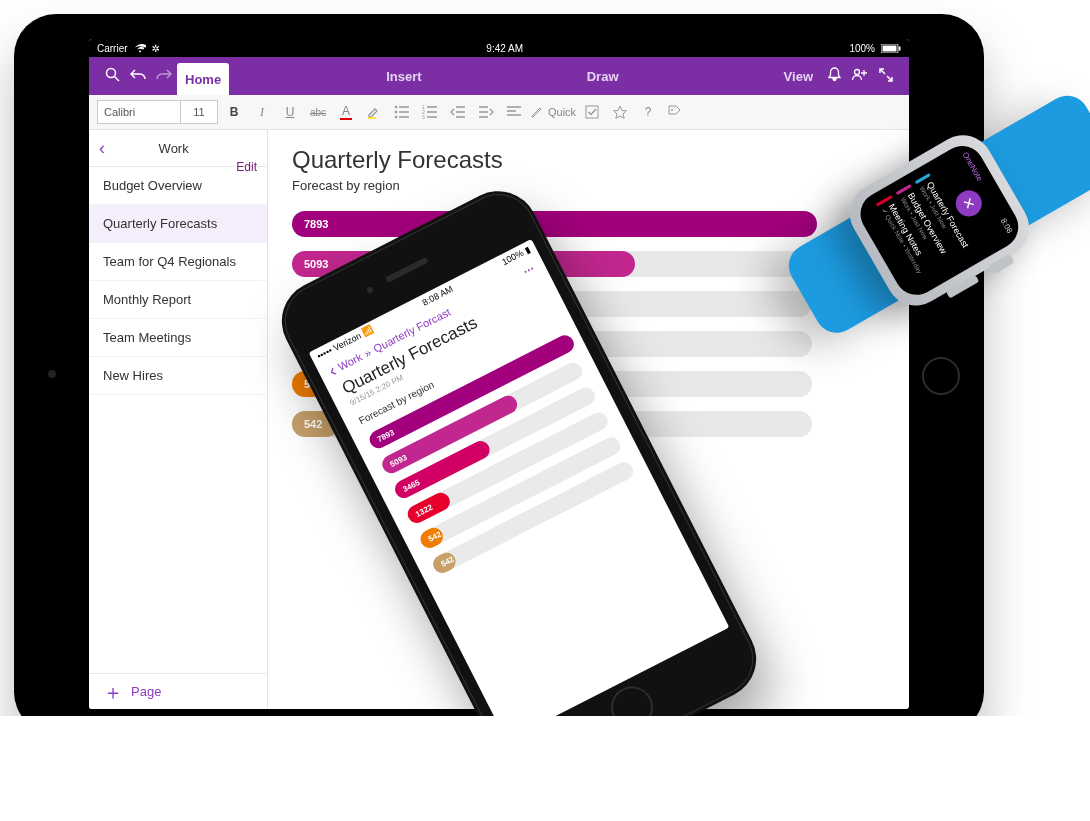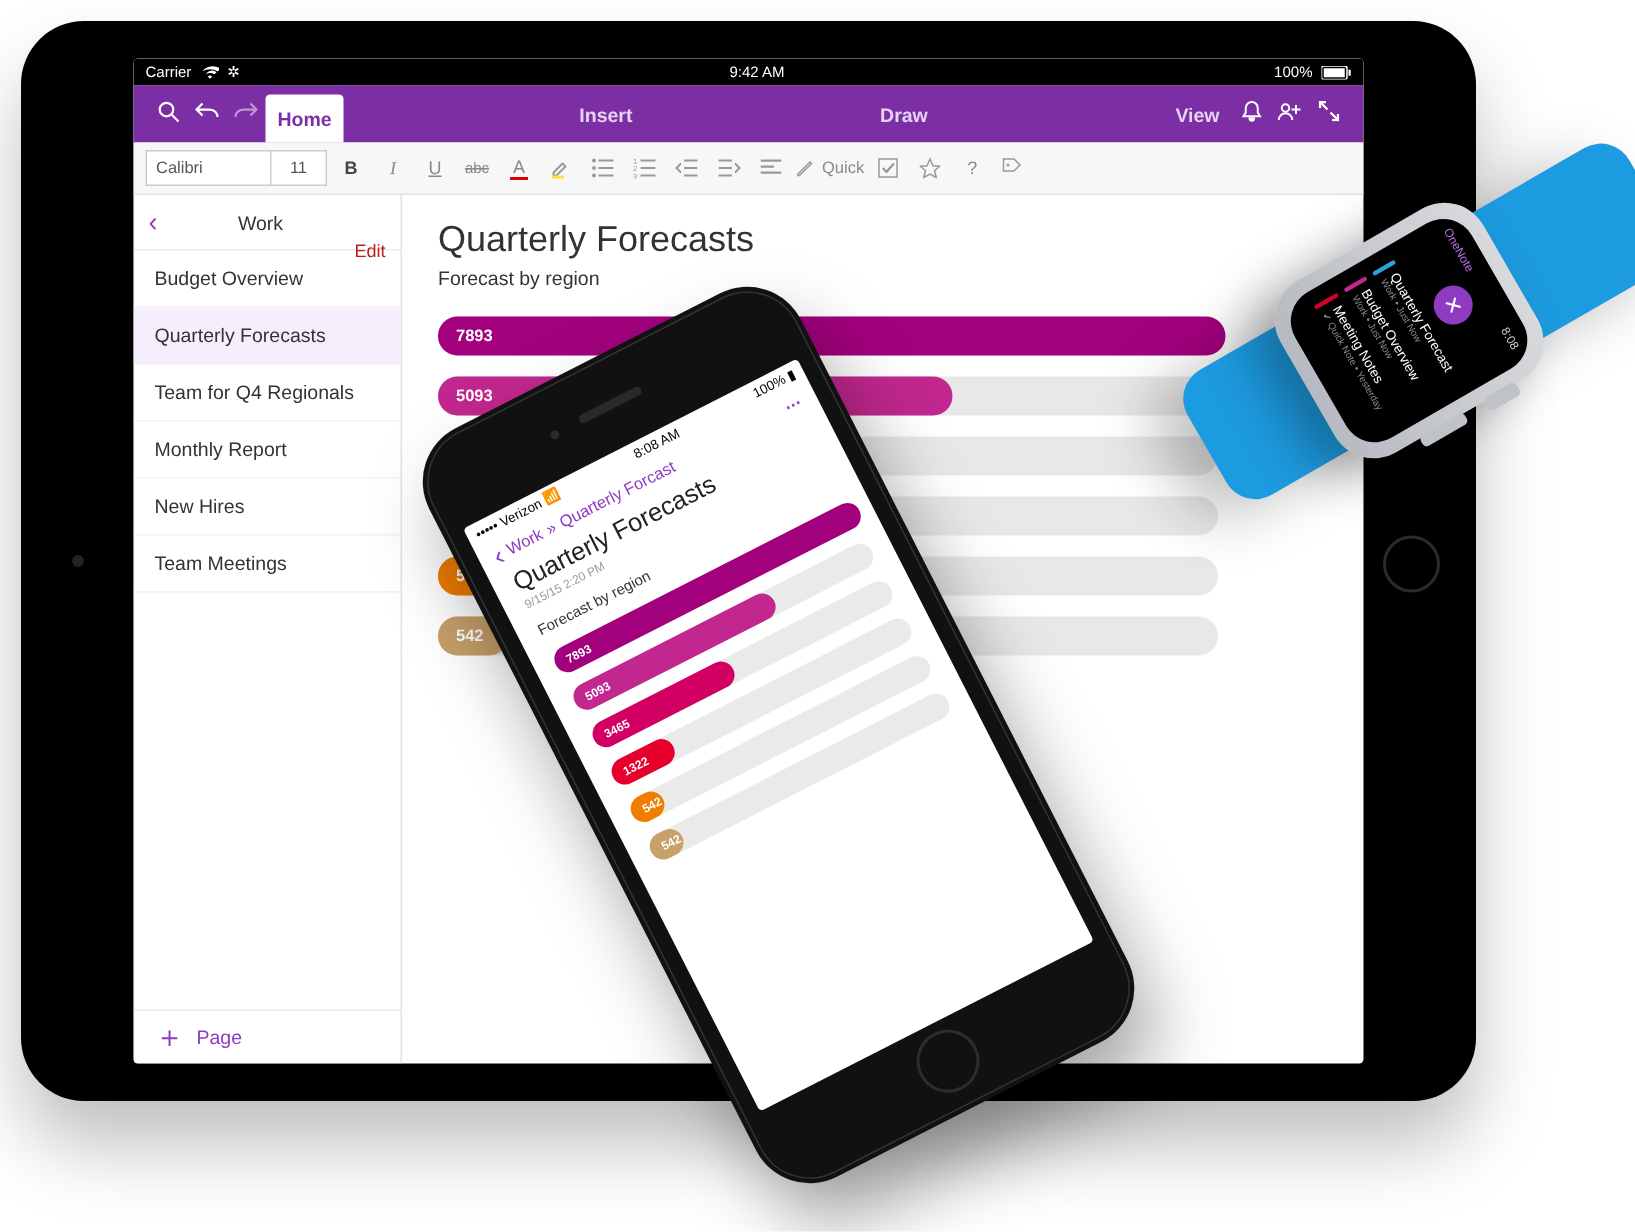--- a/index.html
+++ b/index.html
@@ -1,16 +1,16 @@
 <!DOCTYPE html>
 <html><head>
 <meta charset="utf-8">
 <style>
   html,body{margin:0;padding:0;background:#fff;font-family:-apple-system,Helvetica,Arial,sans-serif;}
-  .stage{position:relative;width:1090px;height:821px;}
+  .stage{position:relative;width:1090px;height:716px;}
 
   
   .ipad{
     position:absolute;left:14px;top:14px;width:970px;height:720px;
     background:#000;border-radius:42px;box-shadow:0 30px 50px rgba(0,0,0,.25);
   }
   .ipad-screen{
     position:absolute;left:75px;top:25px;right:75px;bottom:25px;
     background:#fff;border-radius:3px;overflow:hidden;
     display:flex;flex-direction:column;
@@ -35,21 +35,21 @@
   .font-box .fsize{width:24px;text-align:center;}
   .fbtn{width:24px;height:24px;display:flex;align-items:center;justify-content:center;color:#888;cursor:pointer;}
   .fbtn svg{display:block}
 
   .body-row{flex:1;display:flex;overflow:hidden;}
 
   .sidebar{width:178px;border-right:1px solid #e3e3e3;display:flex;flex-direction:column;background:#fff;}
   .side-head{height:36px;display:flex;align-items:center;padding:0 10px;border-bottom:1px solid #e9e9e9;font-size:13px;}
   .side-head .back{color:#8e3bc1;font-size:18px;margin-right:6px;}
   .side-head .title{flex:1;text-align:center;color:#333;}
-  .side-head .edit{color:#b91c1c;font-size:12px;margin-top:37px;}
+  .side-head .edit{color:#701a75;font-size:12px;margin-top:37px;}
   .side-item{padding:11px 14px;font-size:13px;color:#333;border-bottom:1px solid #f2f2f2;cursor:pointer;}
   .side-item.sel{background:#f5eefc;}
   .side-foot{margin-top:auto;padding:10px 14px;color:#8e3bc1;font-size:13px;display:flex;align-items:center;gap:8px;border-top:1px solid #e9e9e9;}
   .side-foot .plus{font-size:20px;line-height:14px;}
 
   .page{flex:1;padding:16px 24px;overflow:hidden;}
   .page h1{margin:0 0 4px 0;font-weight:300;font-size:24px;color:#333;}
   .page .date{font-size:10px;color:#888;margin-bottom:22px;}
   .page .sub{font-size:13px;color:#333;margin-bottom:18px;}
 
@@ -258,22 +258,22 @@
           <div class="side-head">
             <span class="back">‹</span>
             <span class="title">Work</span>
             <span class="edit">Edit</span>
           </div>
           <div id="ipad-side-items">
               <div class="side-item">Budget Overview</div>
               <div class="side-item sel">Quarterly Forecasts</div>
               <div class="side-item">Team for Q4 Regionals</div>
               <div class="side-item">Monthly Report</div>
+              <div class="side-item">Team Meetings</div>
               <div class="side-item">New Hires</div>
-              <div class="side-item">Team Meetings</div>
             </div>
           <div class="side-foot">
             <span class="plus">＋</span>
             <span>Page</span>
           </div>
         </div>
 
         <div class="page">
           <h1>Quarterly Forecasts</h1>
           <div class="sub">Forecast by region</div>

